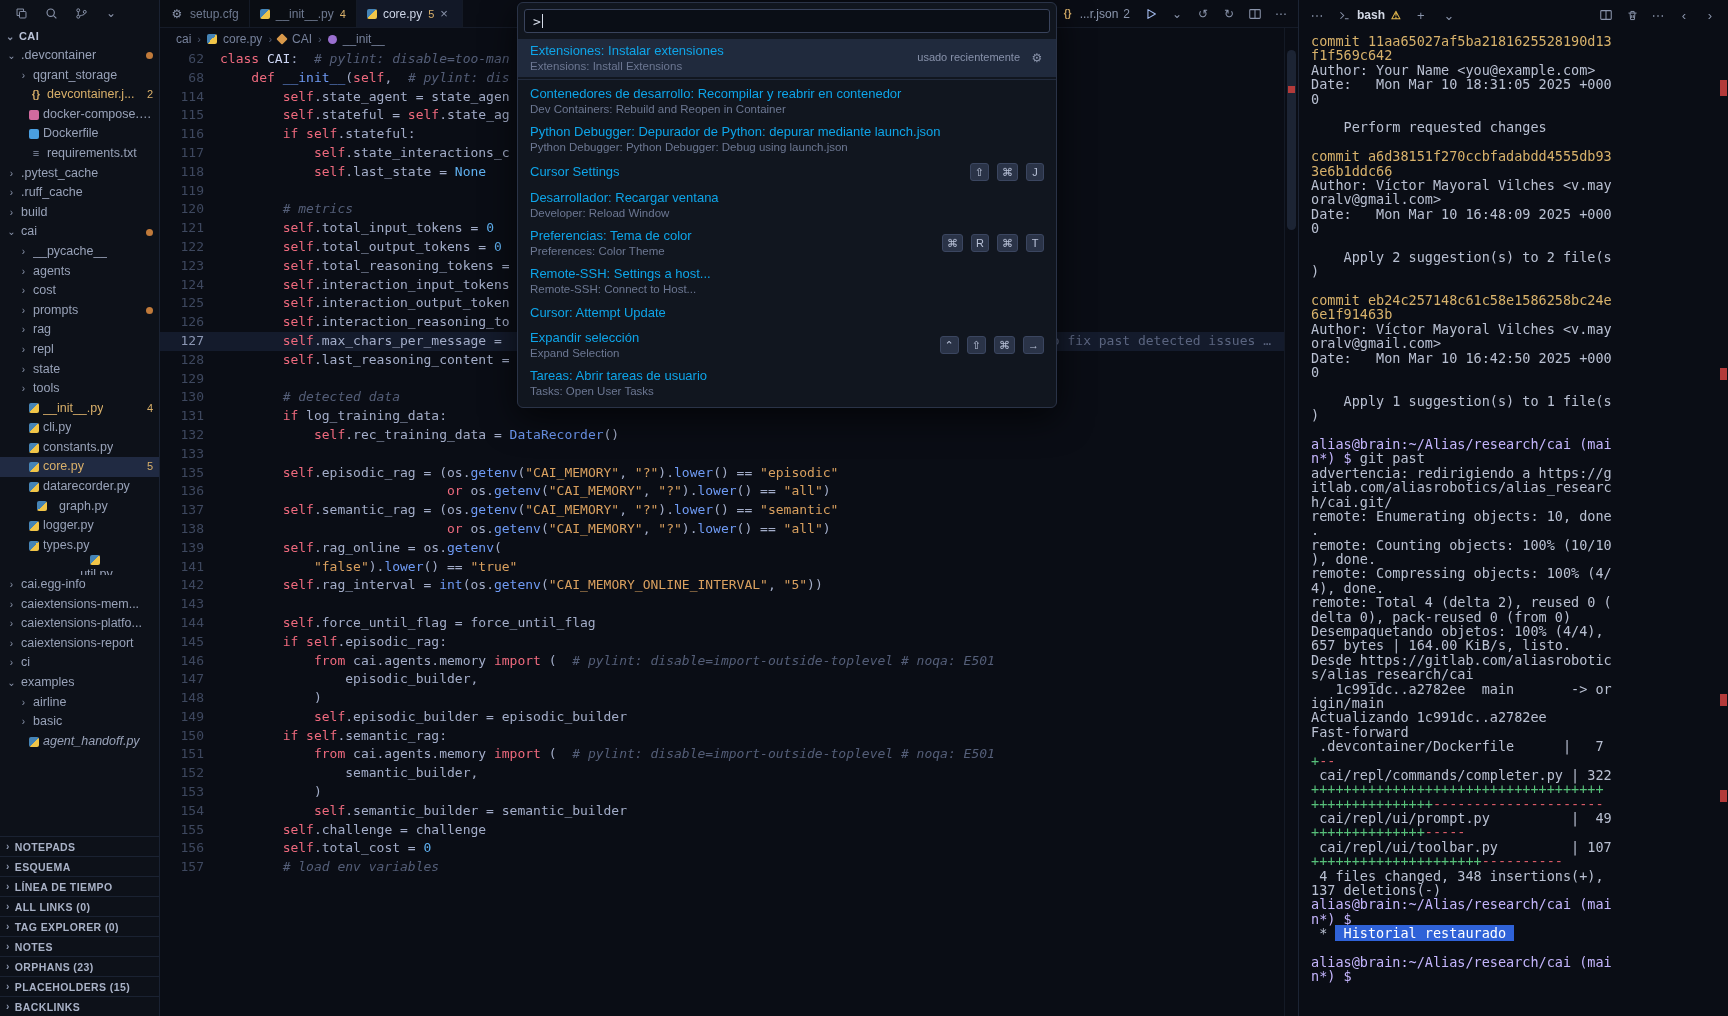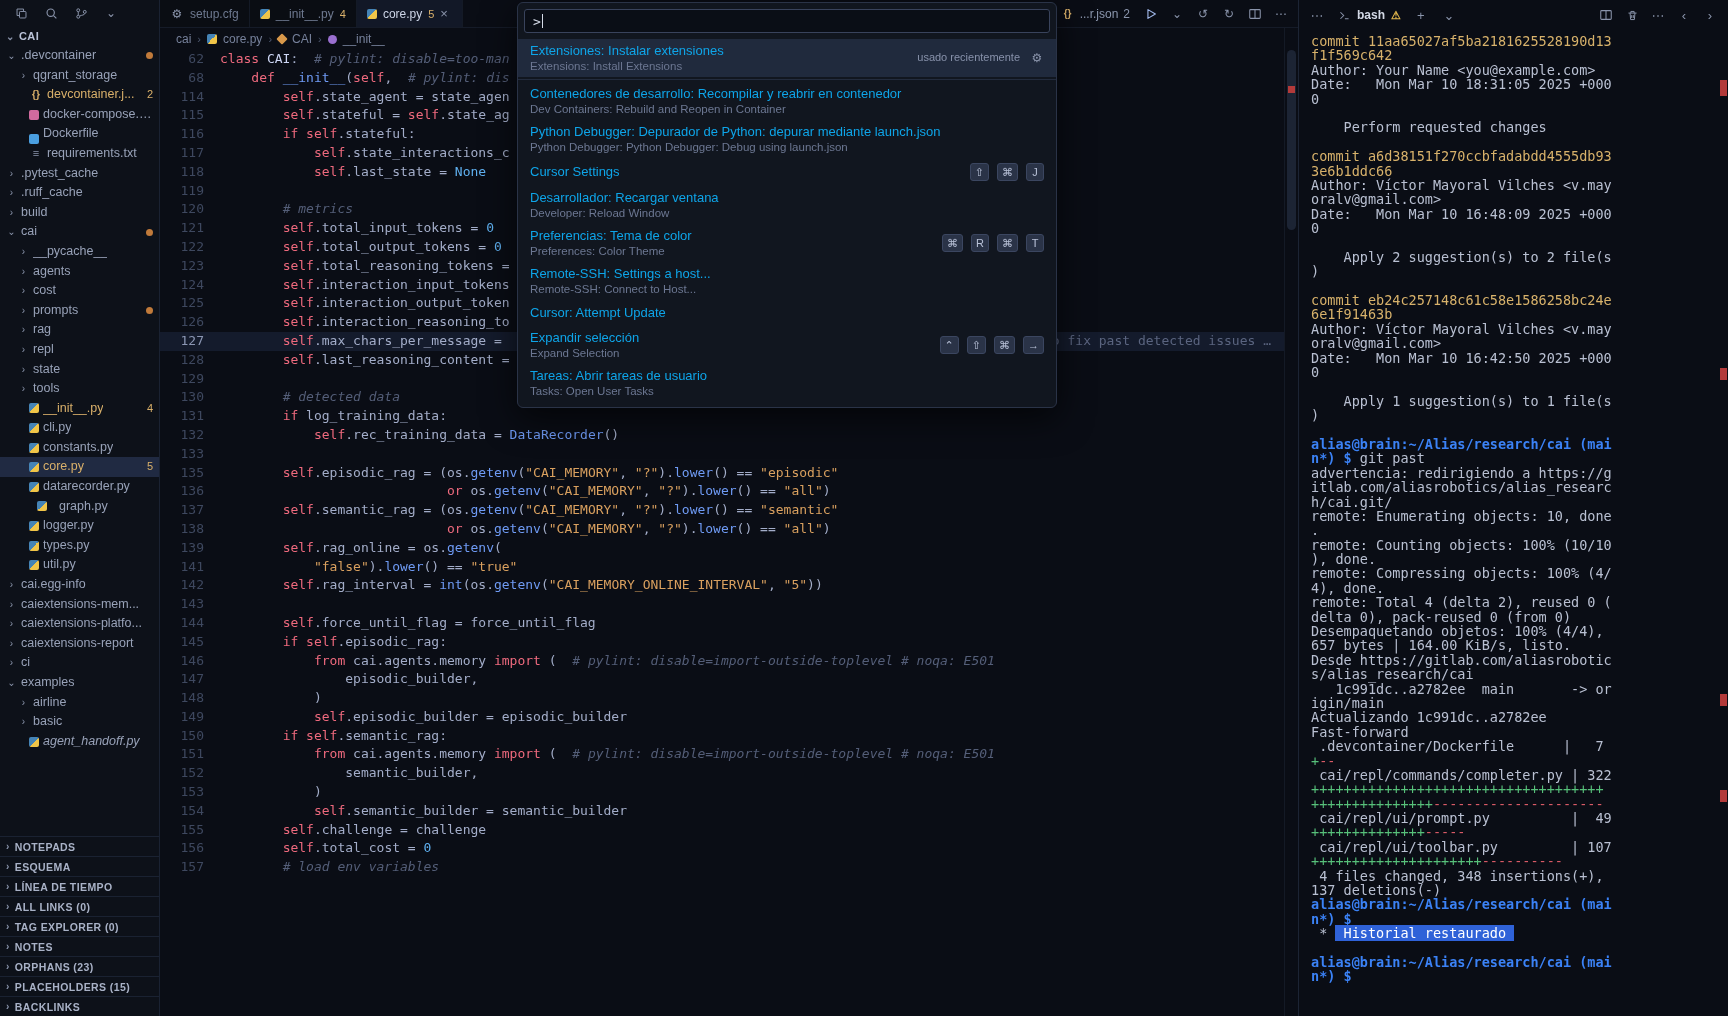--- a/index.html
+++ b/index.html
@@ -73,21 +73,21 @@
 .divider{height:1px;background:#232c3e;margin:2px 0}
 
 .terminal{width:430px;flex:none;background:#0a0d15;border-left:1px solid #1c2434;display:flex;flex-direction:column;position:relative;overflow:hidden}
 .term-header{height:30px;flex:none;display:flex;align-items:center;gap:12px;padding:0 10px;color:#8a94ab;font-size:12px}
 .term-tab{display:flex;align-items:center;gap:6px;color:#d3d9e6;font-weight:bold}
 .warn{color:#e2b74c;font-size:11px}
 .thicon{cursor:default;display:inline-flex;align-items:center;justify-content:center;width:16px;height:16px;font-size:13px}
 .th-right{margin-left:auto;display:flex;align-items:center;gap:10px}
 .term-body{flex:1;padding:4px 0 0 12px;font-family:"DejaVu Sans Mono",monospace;font-size:13.5px;overflow:hidden}
 .tl{height:14.4px;line-height:14.4px;white-space:pre}
-.tg-p{color:#b9c0d2}.tg-y{color:#d8b26b}.tg-b{color:#3b82f6;font-weight:700}
+.tg-p{color:#b9c0d2}.tg-y{color:#d8b26b}.tg-b{color:#c4b5fd;font-weight:400}
 .tg-g{color:#57c07a}.tg-r{color:#d85a66}.tg-hl{background:#2f62d8;color:#ffffff}
 .term-mark{position:absolute;right:1px;width:7px;background:#b33a3a}
 </style>
 </head>
 <body>
 
 <div class="app">
 
   <div class="sidebar">
     <div class="sb-icons">
@@ -131,21 +131,21 @@
           <span class="chev"></span>
           <span class="icon i-json">{}</span>
           <span class="flabel mod">devcontainer.j...</span>
           <span class="badge">2</span>
         </div>
         <div class="trow" style="padding-left: 18px;">
           <span class="chev"></span>
           <span class="icon i-docker"></span>
           <span class="flabel">docker-compose.yml</span>
         </div>
-        <div class="trow" style="padding-left: 18px; align-items: flex-end;">
+        <div class="trow" style="padding-left: 18px;">
           <span class="chev"></span>
           <span class="icon i-whale"></span>
           <span class="flabel">Dockerfile</span>
         </div>
         <div class="trow" style="padding-left: 18px;">
           <span class="chev"></span>
           <span class="icon i-text-file">≡</span>
           <span class="flabel">requirements.txt</span>
         </div>
         <div class="trow" style="padding-left: 6px;">
@@ -233,21 +233,21 @@
         <div class="trow" style="padding-left: 18px;">
           <span class="chev"></span>
           <span class="icon i-python"></span>
           <span class="flabel">logger.py</span>
         </div>
         <div class="trow" style="padding-left: 18px;">
           <span class="chev"></span>
           <span class="icon i-python"></span>
           <span class="flabel">types.py</span>
         </div>
-        <div class="trow" style="padding-left: 18px;">
+        <div class="trow" style="padding-left: 36px; flex-direction: column;">
           <span class="chev"></span>
           <span class="icon i-python"></span>
           <span class="flabel">util.py</span>
         </div>
         <div class="trow" style="padding-left: 6px;">
           <span class="chev">›</span>
           <span class="flabel">cai.egg-info</span>
         </div>
         <div class="trow" style="padding-left: 6px;">
           <span class="chev">›</span>

